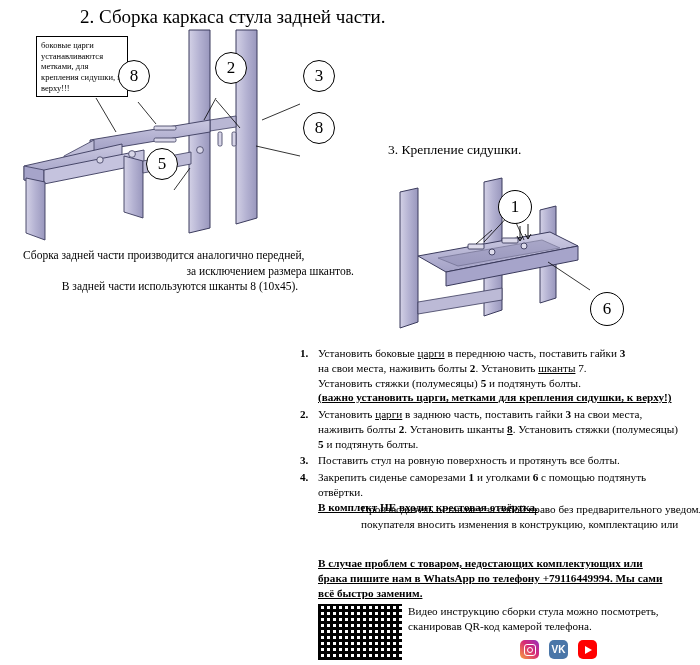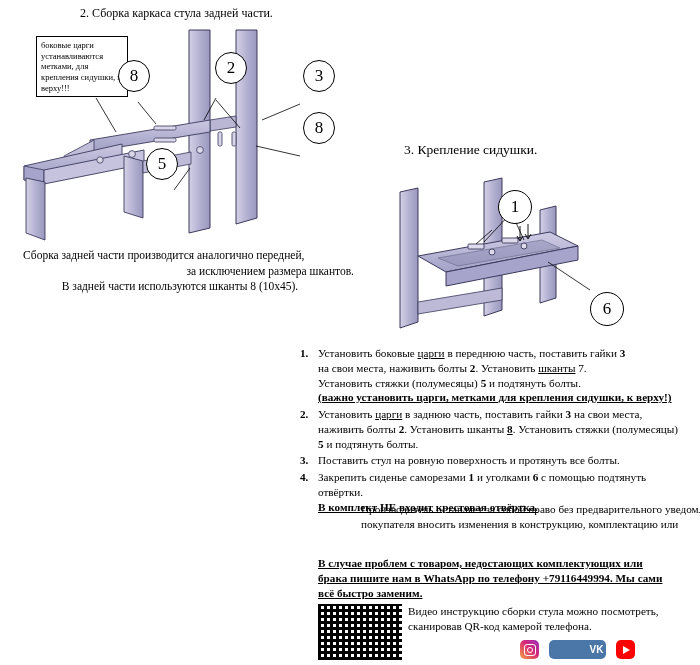--- a/index.html
+++ b/index.html
@@ -19,21 +19,21 @@
     position: relative;
     width: 700px;
     height: 665px;
   }
 
   
   .sec2-heading {
     position: absolute;
     left: 80px;
     top: 6px;
-    font-size: 12px;
+    font-size: 19px;
     font-family: "Liberation Serif", serif;
   }
 
   
   .illus-left {
     position: absolute;
     left: 4px;
     top: 28px;
     width: 352px;
     height: 218px;
@@ -84,21 +84,21 @@
     font-size: 11.5px;
     line-height: 1.35;
   }
   .caption-left .l1 { text-align: left; margin-left: 17px; }
   .caption-left .l2 { text-align: right; }
   .caption-left .l3 { text-align: center; }
 
   
   .sec3-heading {
     position: absolute;
-    left: 404px;
+    left: 388px;
     top: 142px;
     font-size: 13.5px;
   }
 
   
   .instructions {
     position: absolute;
     left: 300px;
     top: 346px;
     width: 396px;
@@ -185,21 +185,20 @@
     width: 4px; height: 4px;
     border: 1.4px solid #fff;
     border-radius: 50%;
   }
   .soc-vk {
     background: #4a76a8;
     color: #fff;
     font-size: 10px;
     font-weight: bold;
     font-family: "Liberation Sans", sans-serif;
-    padding-left: 38px;
   }
   .soc-yt {
     background: #ff0000;
     border-radius: 5px;
   }
   .soc-yt .tri {
     width: 0; height: 0;
     border-left: 7px solid #fff;
     border-top: 4.5px solid transparent;
     border-bottom: 4.5px solid transparent;

